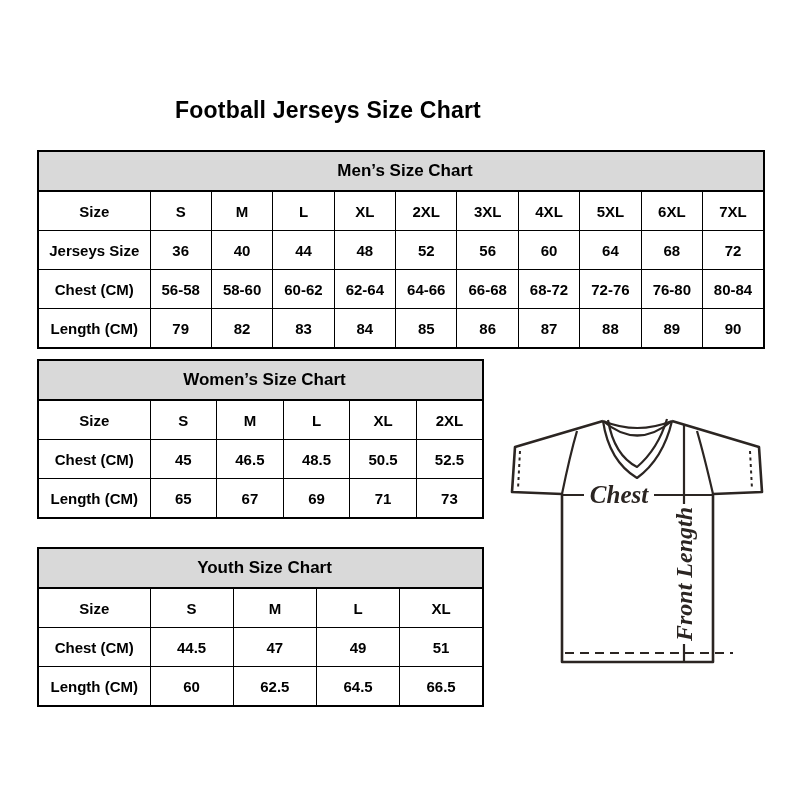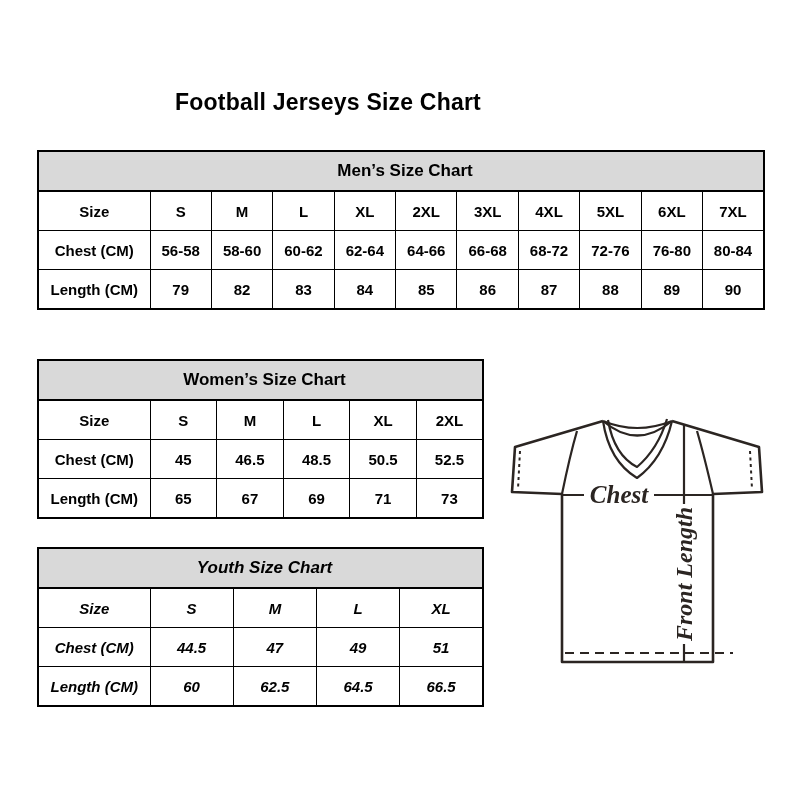--- a/index.html
+++ b/index.html
@@ -13,21 +13,21 @@
   .page{
     position:relative;
     width:800px;height:800px;
     background:var(--bg);
     font-family:"Liberation Sans",sans-serif;
     color:var(--text);
     overflow:hidden;
   }
   .page-title{
     position:absolute;
-    top:89px;left:0;width:656px;
+    top:97px;left:0;width:656px;
     text-align:center;
     font-size:23px;
     font-weight:bold;
     letter-spacing:.2px;
   }
   table.size-table{
     position:absolute;
     border-collapse:collapse;
     table-layout:fixed;
     background:#fff;
@@ -46,21 +46,21 @@
     white-space:nowrap;
   }
   table.size-table td.tbl-title{
     background:var(--header-bg);
     font-size:17px;
     border-bottom:2.5px solid var(--border);
     padding-left:8px;
   }
   #men-table{left:37px;top:150px;width:728px;}
   #women-table{left:37px;top:359px;width:447px;}
-  #youth-table{left:37px;top:547px;width:447px;font-style:italic;}
+  #youth-table{left:37px;top:547px;width:447px;}
   .jersey-svg{
     position:absolute;
     left:503px;top:403px;
     width:272px;height:272px;
   }
   .jersey-svg text{
     font-family:"Liberation Serif","DejaVu Serif",serif;
     font-style:italic;
     font-weight:bold;
     fill:var(--jersey);
@@ -88,20 +88,33 @@
           <td>L</td>
           <td>XL</td>
           <td>2XL</td>
           <td>3XL</td>
           <td>4XL</td>
           <td>5XL</td>
           <td>6XL</td>
           <td>7XL</td>
         </tr>
         <tr>
+          <td>Jerseys Size</td>
+          <td>36</td>
+          <td>40</td>
+          <td>44</td>
+          <td>48</td>
+          <td>52</td>
+          <td>56</td>
+          <td>60</td>
+          <td>64</td>
+          <td>68</td>
+          <td>72</td>
+        </tr>
+        <tr>
           <td>Chest (CM)</td>
           <td>56-58</td>
           <td>58-60</td>
           <td>60-62</td>
           <td>62-64</td>
           <td>64-66</td>
           <td>66-68</td>
           <td>68-72</td>
           <td>72-76</td>
           <td>76-80</td>

